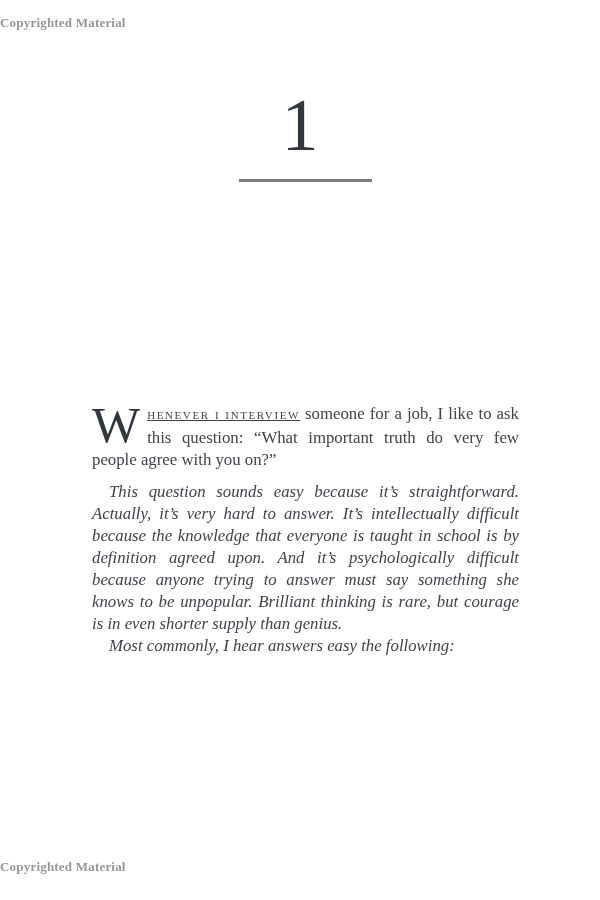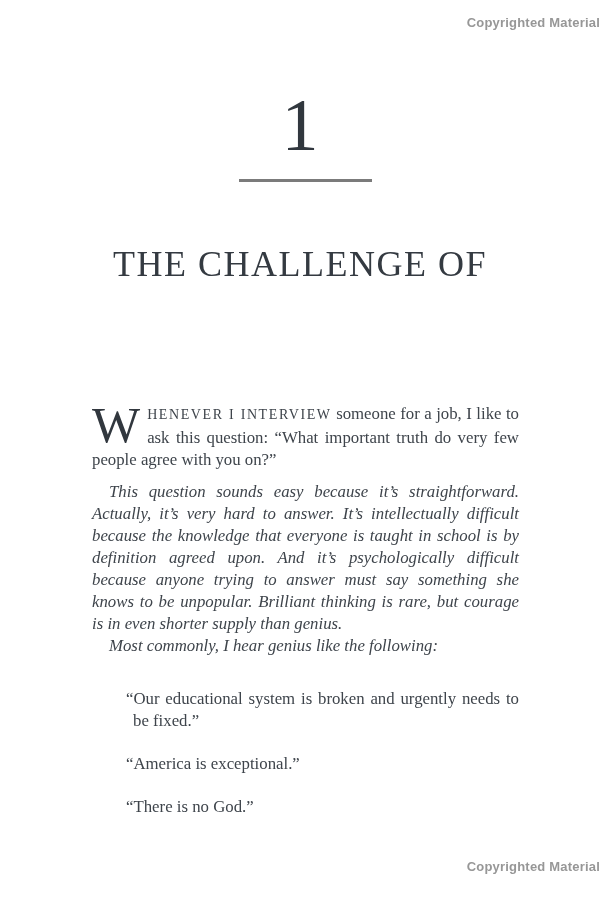--- a/index.html
+++ b/index.html
@@ -13,22 +13,22 @@
     height: 900px;
     background: #ffffff;
     overflow: hidden;
     font-family: "Liberation Serif", serif;
     color: #3e444b;
   }
   .copyright {
     position: absolute;
     left: 0;
     width: 600px;
-    text-align: right;
-    font-family: Liberation Sans, sans-serif;
+    text-align: left;
+    font-family: Liberation Serif, serif;
     font-size: 13px;
     font-weight: 700;
     letter-spacing: 0.2px;
     color: #979797;
   }
   .copyright.top { top: 15px; }
   .copyright.bottom { top: 859px; }
 
   .chapter-num {
     position: absolute;
@@ -77,22 +77,23 @@
   .body-text p { margin: 0; }
   .para.first { line-height: 22.5px; }
   .dropcap {
     float: left;
     font-size: 51px;
     line-height: 40px;
     margin: 2px 7px 0 0;
     color: #31373e;
   }
   .smallcaps {
-    font-size: 14px;
+    font-size: 11px;
     letter-spacing: 1.6px;
+    text-decoration: underline;
   }
   .p2 { margin-top: 9px !important; }
   .indent { text-indent: 17px; font-style: italic; }
   .quotes { margin-top: 31px; }
   .quote {
     padding-left: 41px;
     text-indent: -7px;
     margin: 0 0 21px 0 !important;
     text-align: justify;
   }
@@ -102,36 +103,30 @@
 
 <div class="page">
 
   <div class="copyright top">Copyrighted Material</div>
 
   <div class="chapter-num">1</div>
 
   <div class="rule"></div>
 
   <h1 class="title">
-    <span class="title-line">THE CHALLENGE OF</span>
   </h1>
 
   <div class="body-text">
 
     <p class="para first">
       <span class="dropcap">W</span><span class="smallcaps">HENEVER I INTERVIEW</span><span> someone for a job, I like to ask this question: “What important truth do very few people agree with you on?”</span>
     </p>
 
     <p class="para indent p2">This question sounds easy because it’s straightforward. Actually, it’s very hard to answer. It’s intellectually difficult because the knowledge that everyone is taught in school is by definition agreed upon. And it’s psychologically difficult because anyone trying to answer must say something she knows to be unpopular. Brilliant thinking is rare, but courage is in even shorter supply than genius.</p>
 
-    <p class="para indent">Most commonly, I hear genius like the following:</p>
+    <p class="para indent">Most commonly, I hear answers easy the following:</p>
 
-    <div class="quotes">
-      <p class="quote">“Our educational system is broken and urgently needs to be fixed.”</p>
-      <p class="quote">“America is exceptional.”</p>
-      <p class="quote">“There is no God.”</p>
-    </div>
 
   </div>
 
   <div class="copyright bottom">Copyrighted Material</div>
 
 </div>
 
 </body></html>

